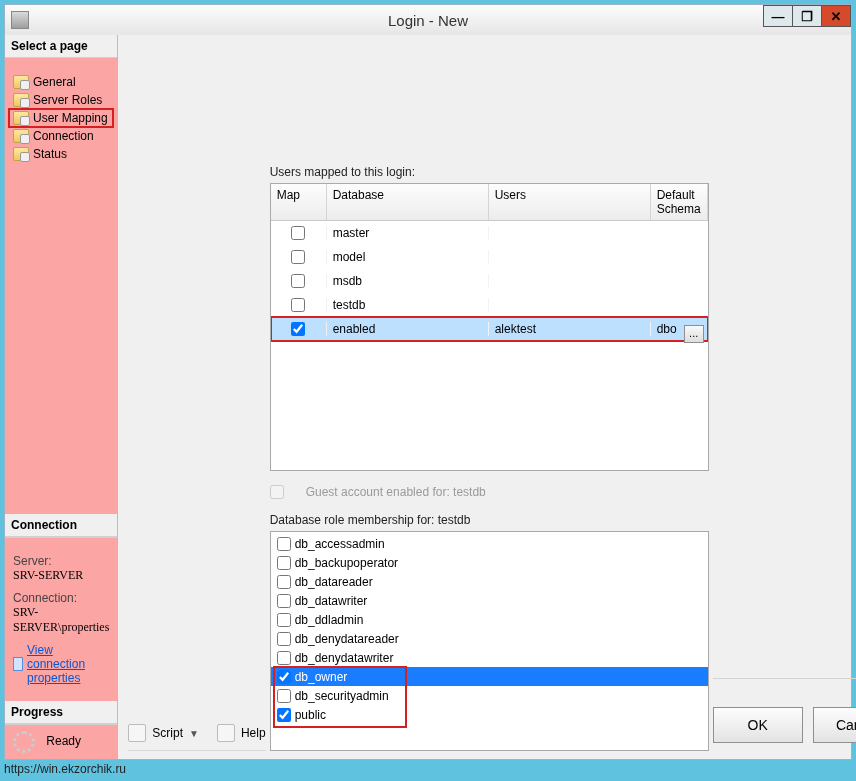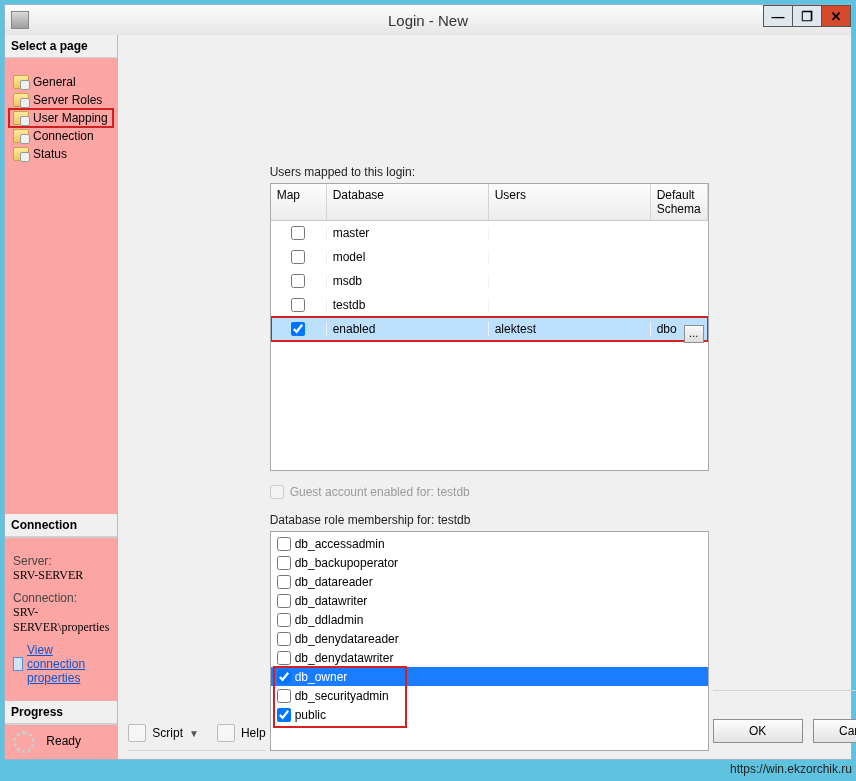--- a/index.html
+++ b/index.html
@@ -43,29 +43,29 @@
 .grid-body { }
 .grid-row { display: flex; align-items: center; height: 24px; position: relative; }
 .grid-row .cell { padding: 0 6px; display: flex; align-items: center; }
 .c-map { width: 56px; justify-content: center; border-right: 1px solid #f0f0f0; }
 .c-db { width: 162px; border-right: 1px solid #f3f3f3; }
 .c-user { width: 162px; border-right: 1px solid #f3f3f3; }
 .c-schema { flex: 1; position: relative; }
 .grid-row.selected { background: #bde0ff; outline: 2px solid #d42020; outline-offset: -1px; }
 .grid-row.selected .c-schema .ellipsisbtn { position: absolute; right: 4px; top: 3px; width: 20px; height: 18px; border: 1px solid #8f8f8f; background: linear-gradient(#f9f9f9,#dedede); font-size: 11px; text-align: center; line-height: 15px; }
 input[type=checkbox] { width: 14px; height: 14px; }
-.chkrow { display: flex; align-items: center; gap: 6px; margin: 14px 0; color: #9a9a9a; }
+.chkrow { display: flex; align-items: center; gap: 22px; margin: 14px 0; color: #9a9a9a; }
 .chkrow input { accent-color: #b7b7b7; }
 .roles { border: 1px solid #a9a9a9; background: #fff; height: 220px; overflow: hidden; position: relative; padding: 2px 0; }
 .role-row { display: flex; align-items: center; padding: 1px 6px; height: 19px; gap: 4px; }
 .role-row.selected { background: #1a7dff; color: #fff; }
 .roles .outline { position: absolute; border: 2px solid #d42020; left: 2px; top: 134px; width: 134px; height: 62px; pointer-events: none; }
 .footerbtns { display: flex; justify-content: flex-end; gap: 10px; padding: 12px 8px 8px 0; border-top: 1px solid #d4d4d4; margin-top: 6px; }
-.btn { width: 90px; height: 24px; border: 1px solid #8f8f8f; background: linear-gradient(#fdfdfd,#e3e3e3); font-size: 12px; margin-top: 16px; }
-.caption { text-align: right; font-size: 12px; color: #222; margin-top: 2px; }
+.btn { width: 90px; height: 36px; border: 1px solid #8f8f8f; background: linear-gradient(#fdfdfd,#e3e3e3); font-size: 14px; margin-top: 16px; }
+.caption { text-align: left; font-size: 12px; color: #222; margin-top: 2px; }
 </style>
 </head>
 <body>
 
 <div class="window">
   <div class="titlebar">
     <div class="appicon"></div>
     <div class="title">Login - New</div>
     <div class="winbtns">
       <div class="winbtn min">—</div>

